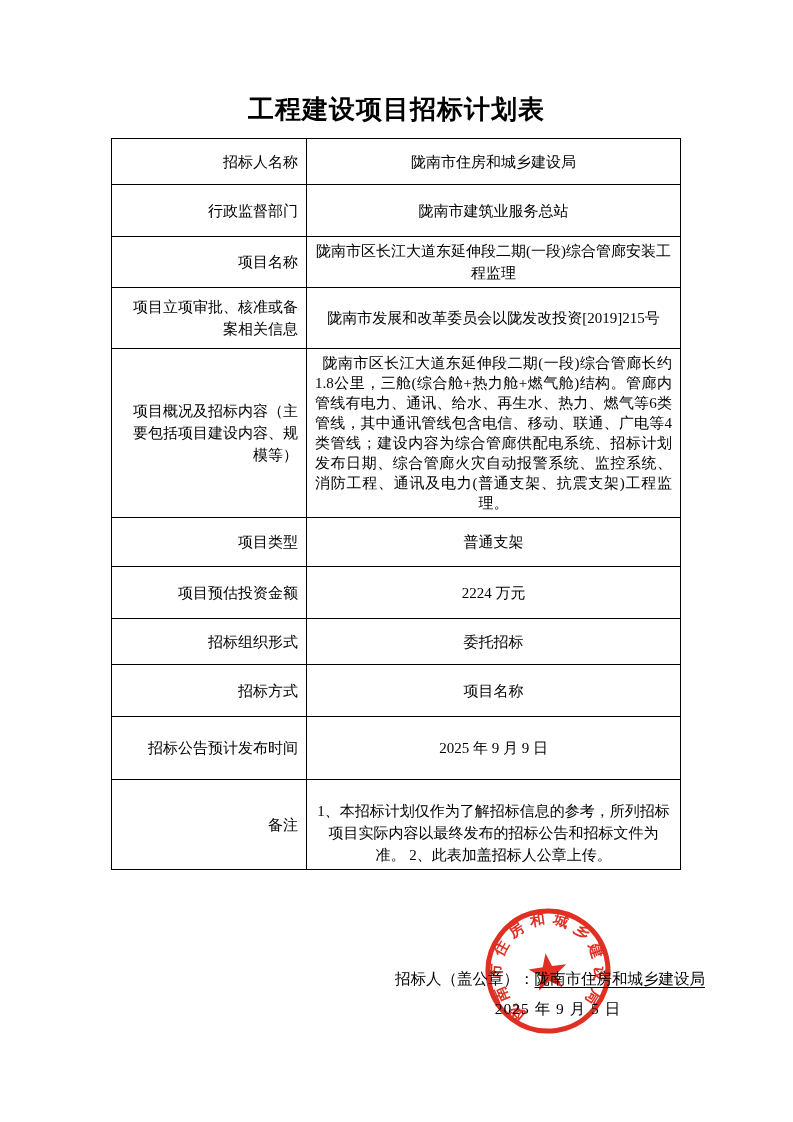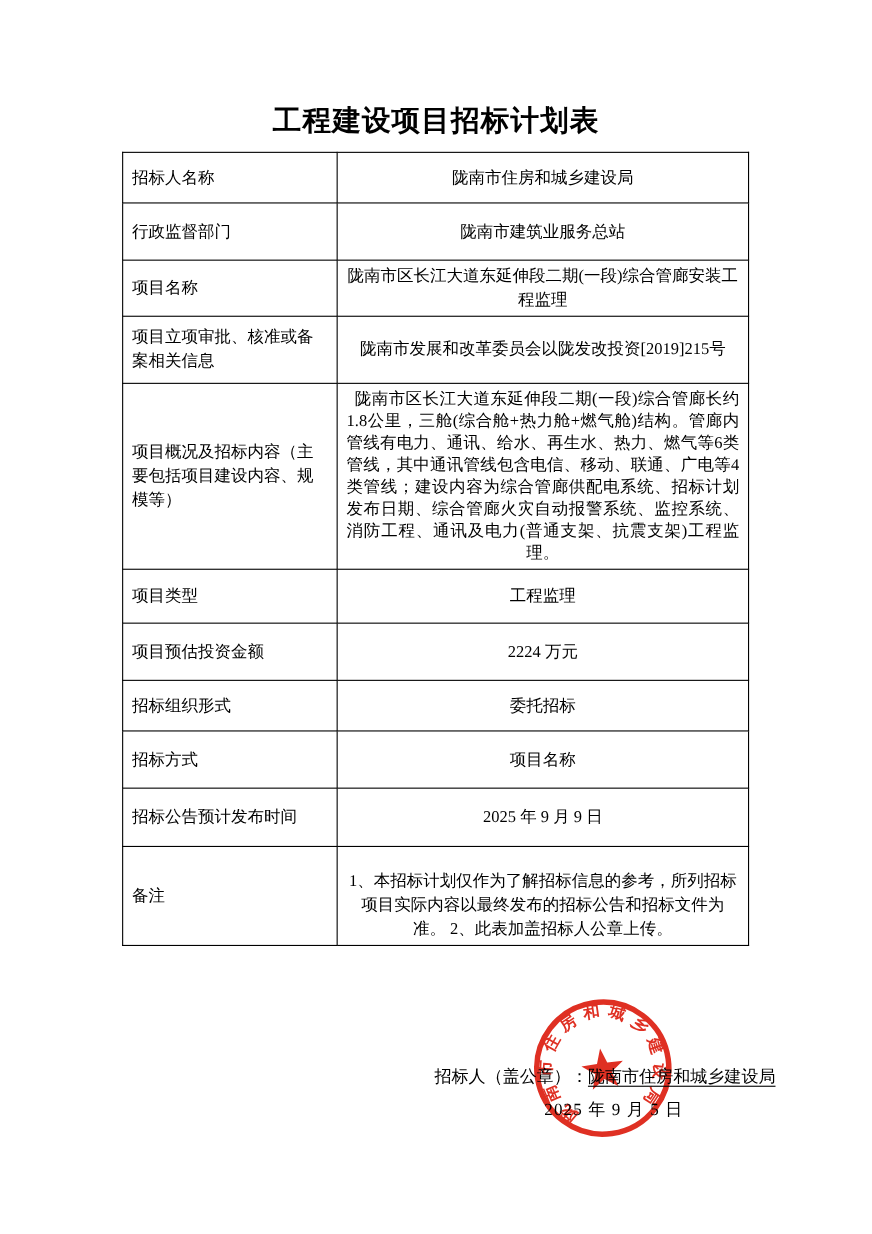--- a/index.html
+++ b/index.html
@@ -33,33 +33,33 @@
     table-layout: fixed;
   }
   table.plan td {
     border: 1.5px solid #000;
     font-size: 15px;
     line-height: 22px;
     padding: 3px 8px;
     vertical-align: middle;
     word-break: break-all;
   }
-  td.label { width: 178px; text-align: left; }
+  td.label { width: 178px; text-align: right; }
   td.value { text-align: center; }
   
   tbody tr:nth-child(1)  { height: 46px; }
   tbody tr:nth-child(2)  { height: 52px; }
   tbody tr:nth-child(3)  { height: 45px; }
   tbody tr:nth-child(4)  { height: 61px; }
   tbody tr:nth-child(5)  { height: 169px; }
   tbody tr:nth-child(6)  { height: 49px; }
   tbody tr:nth-child(7)  { height: 52px; }
   tbody tr:nth-child(8)  { height: 46px; }
   tbody tr:nth-child(9)  { height: 52px; }
-  tbody tr:nth-child(10) { height: 53px; }
+  tbody tr:nth-child(10) { height: 63px; }
   tbody tr:nth-child(11) { height: 65px; }
   tbody tr:nth-child(12) { height: 103px; }
   
   tbody tr:nth-child(2) td.value,
   tbody tr:nth-child(4) td.value,
   tbody tr:nth-child(5) td.value {
     text-align: justify;
     text-align-last: center;
   }
   tbody tr:nth-child(5) td.value { line-height: 20px; text-indent: 0.5em; }
@@ -138,21 +138,21 @@
       <td class="value">陇南市发展和改革委员会以陇发改投资[2019]215号</td>
     </tr>
 
     <tr>
       <td class="label">项目概况及招标内容（主要包括项目建设内容、规模等）</td>
       <td class="value">陇南市区长江大道东延伸段二期(一段)综合管廊长约1.8公里，三舱(综合舱+热力舱+燃气舱)结构。管廊内管线有电力、通讯、给水、再生水、热力、燃气等6类管线，其中通讯管线包含电信、移动、联通、广电等4类管线；建设内容为综合管廊供配电系统、招标计划发布日期、综合管廊火灾自动报警系统、监控系统、消防工程、通讯及电力(普通支架、抗震支架)工程监理。</td>
     </tr>
 
     <tr>
       <td class="label">项目类型</td>
-      <td class="value">工程监理</td>
+      <td class="value">普通支架</td>
     </tr>
 
     <tr>
       <td class="label">项目预估投资金额</td>
       <td class="value">2224 万元</td>
     </tr>
 
     <tr>
       <td class="label">招标组织形式</td>
       <td class="value">委托招标</td>

